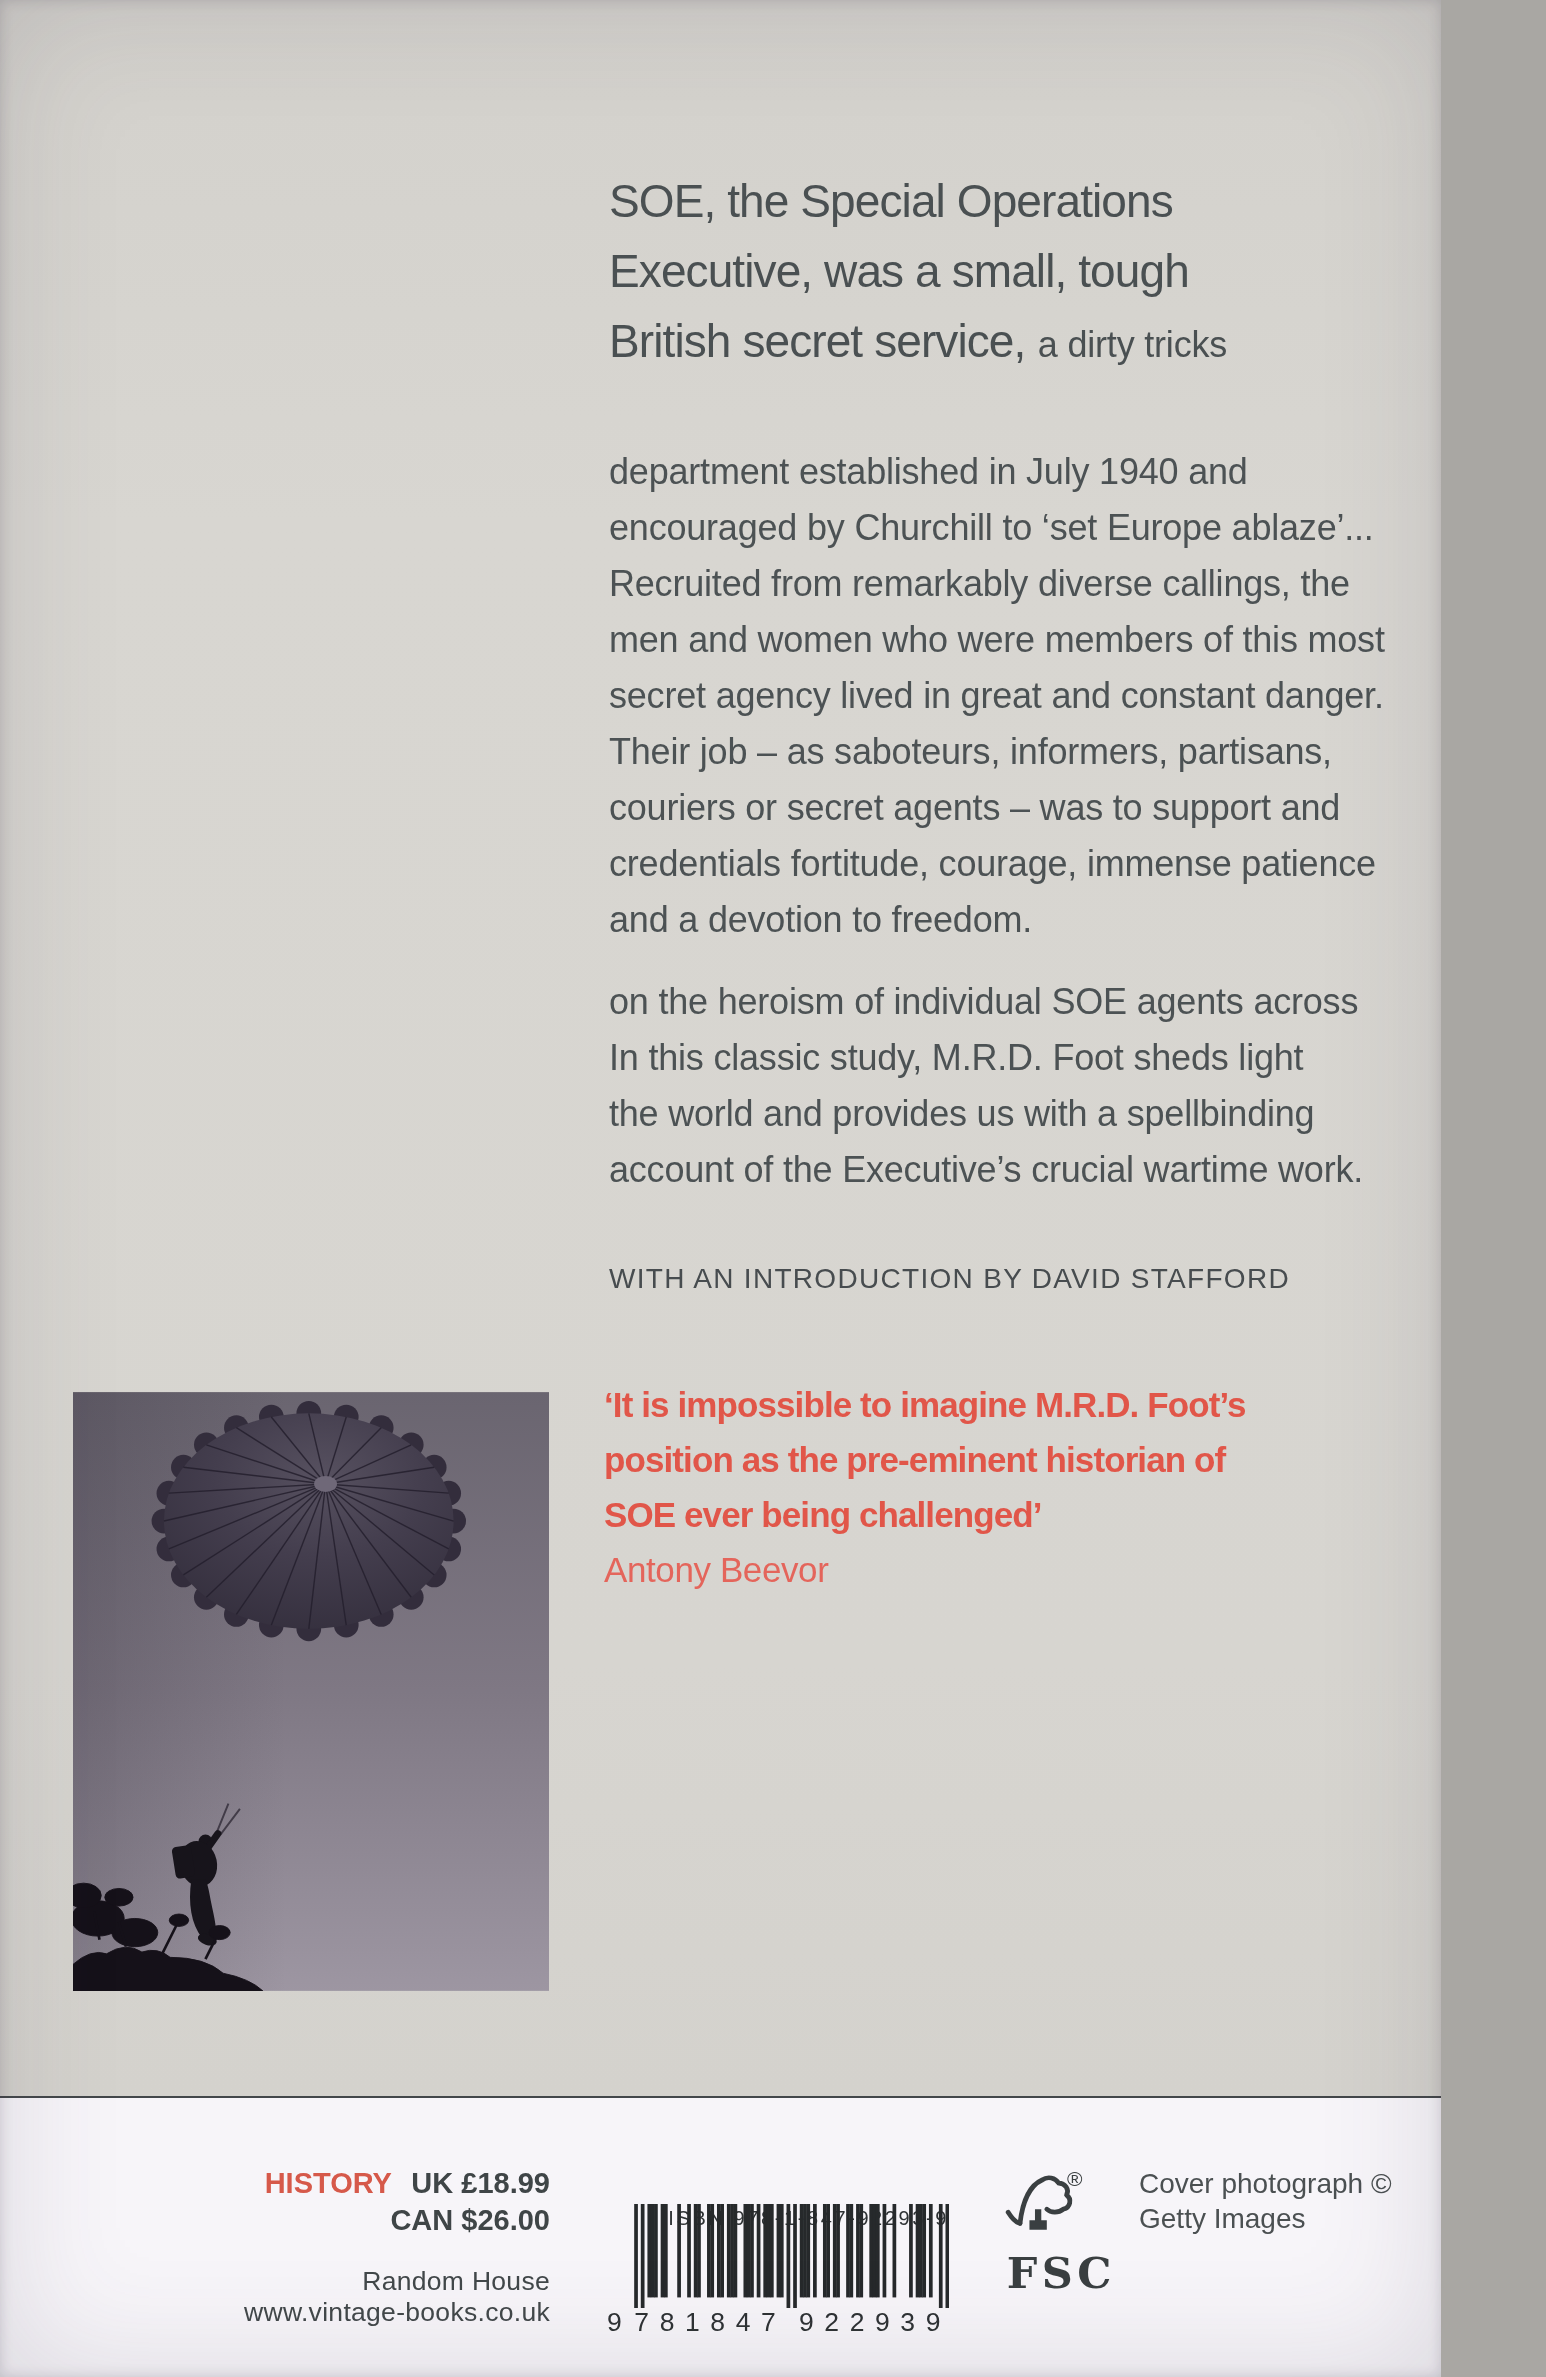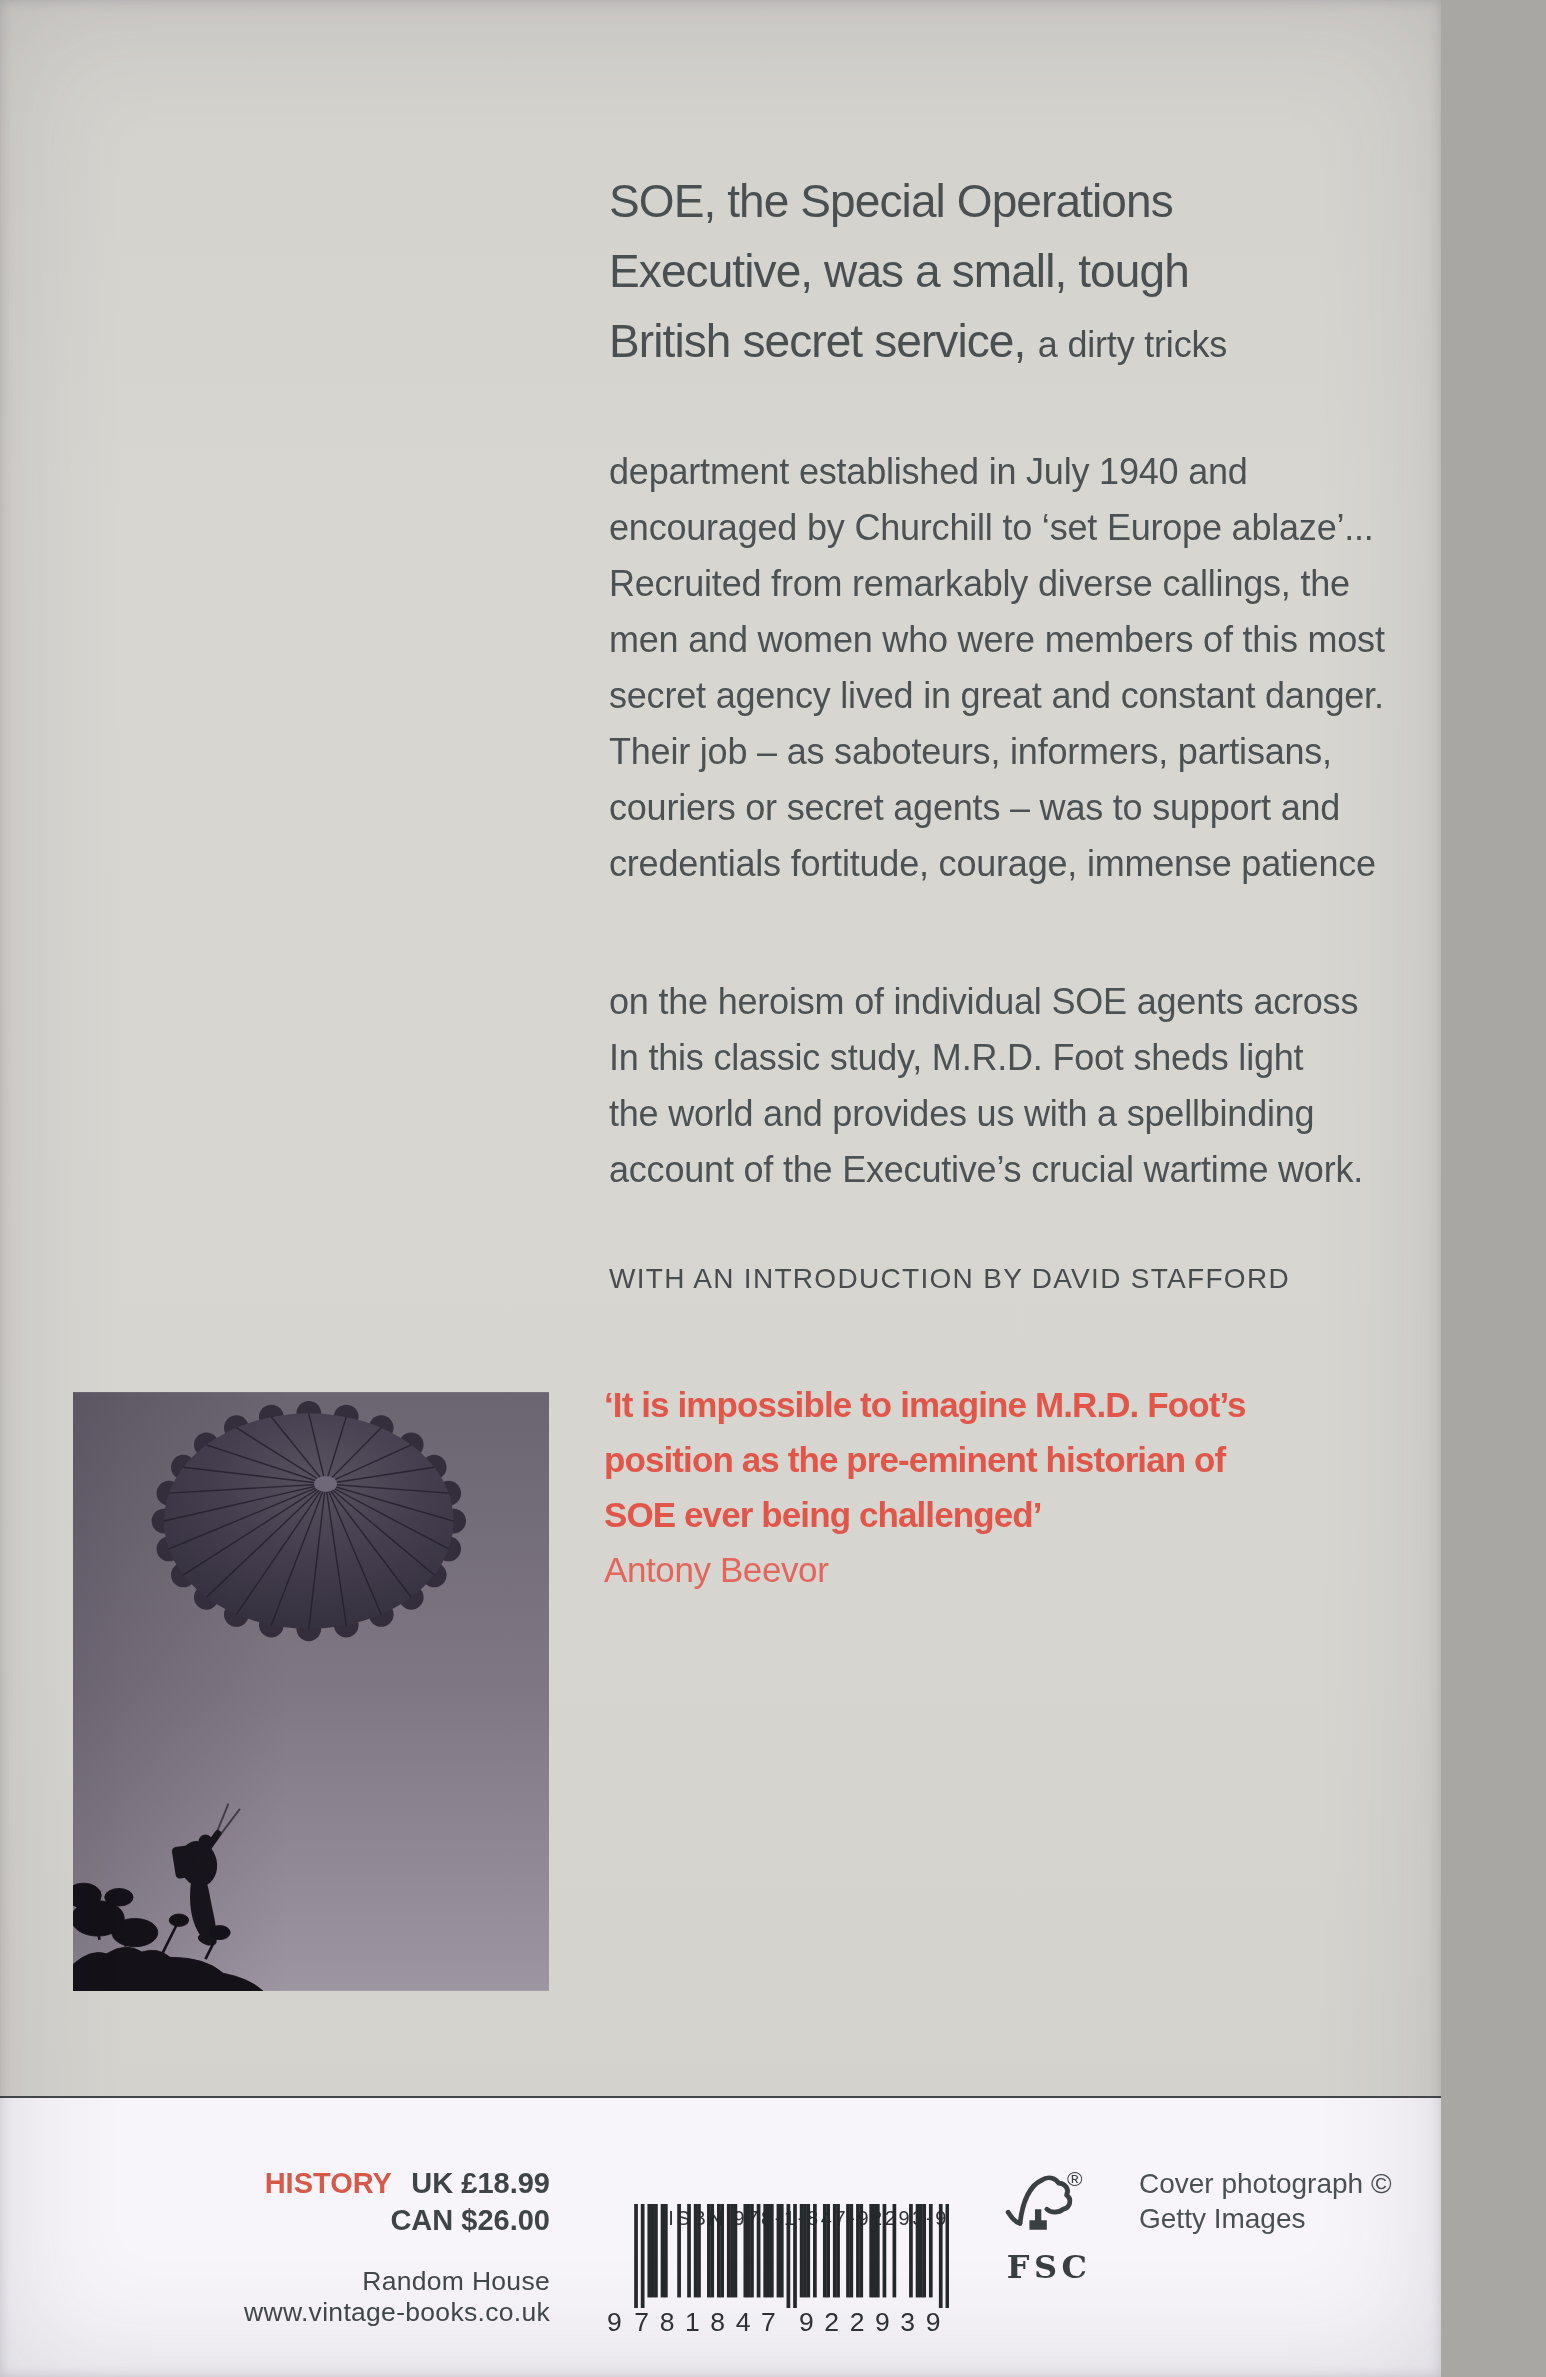--- a/index.html
+++ b/index.html
@@ -56,21 +56,21 @@
     position:absolute;left:607px;top:2307px;width:344px;
     display:flex;justify-content:space-between;
     font-size:26.5px;color:#2e3234;
   }
   .bar-digits .grp{letter-spacing:10.6px;}
   .fsc{position:absolute;left:1005px;top:2167px;width:106px;height:132px;color:#3a3f41;}
   .fsc .reg{position:absolute;left:62px;top:0px;font-size:21px;}
   .fsc .fsc-label{
     position:absolute;left:1.8px;top:81px;
     font-family:"DejaVu Serif","Liberation Serif",serif;font-weight:bold;
-    font-size:32px;letter-spacing:4.4px;
+    font-size:43px;letter-spacing:4.4px;
   }
   .credit{
     position:absolute;left:1139px;top:2166px;
     font-size:28px;line-height:35px;color:#4b5052;white-space:nowrap;
   }
 </style>
 </head>
 <body>
 
 <div class="page">
@@ -83,20 +83,21 @@
 
   <div class="body-p" id="body1">
     <div class="ln">department established in July 1940 and</div>
     <div class="ln">encouraged by Churchill to ‘set Europe ablaze’...</div>
     <div class="ln">Recruited from remarkably diverse callings, the</div>
     <div class="ln">men and women who were members of this most</div>
     <div class="ln">secret agency lived in great and constant danger.</div>
     <div class="ln">Their job – as saboteurs, informers, partisans,</div>
     <div class="ln">couriers or secret agents – was to support and</div>
     <div class="ln">credentials fortitude, courage, immense patience</div>
+    <div class="ln">and a devotion to freedom.</div>
   </div>
 
   <div class="body-p" id="body2">
     <div class="ln">on the heroism of individual SOE agents across</div>
     <div class="ln">In this classic study, M.R.D. Foot sheds light</div>
     <div class="ln">the world and provides us with a spellbinding</div>
     <div class="ln">account of the Executive’s crucial wartime work.</div>
   </div>
 
   <div class="intro">WITH AN INTRODUCTION BY DAVID STAFFORD</div>

